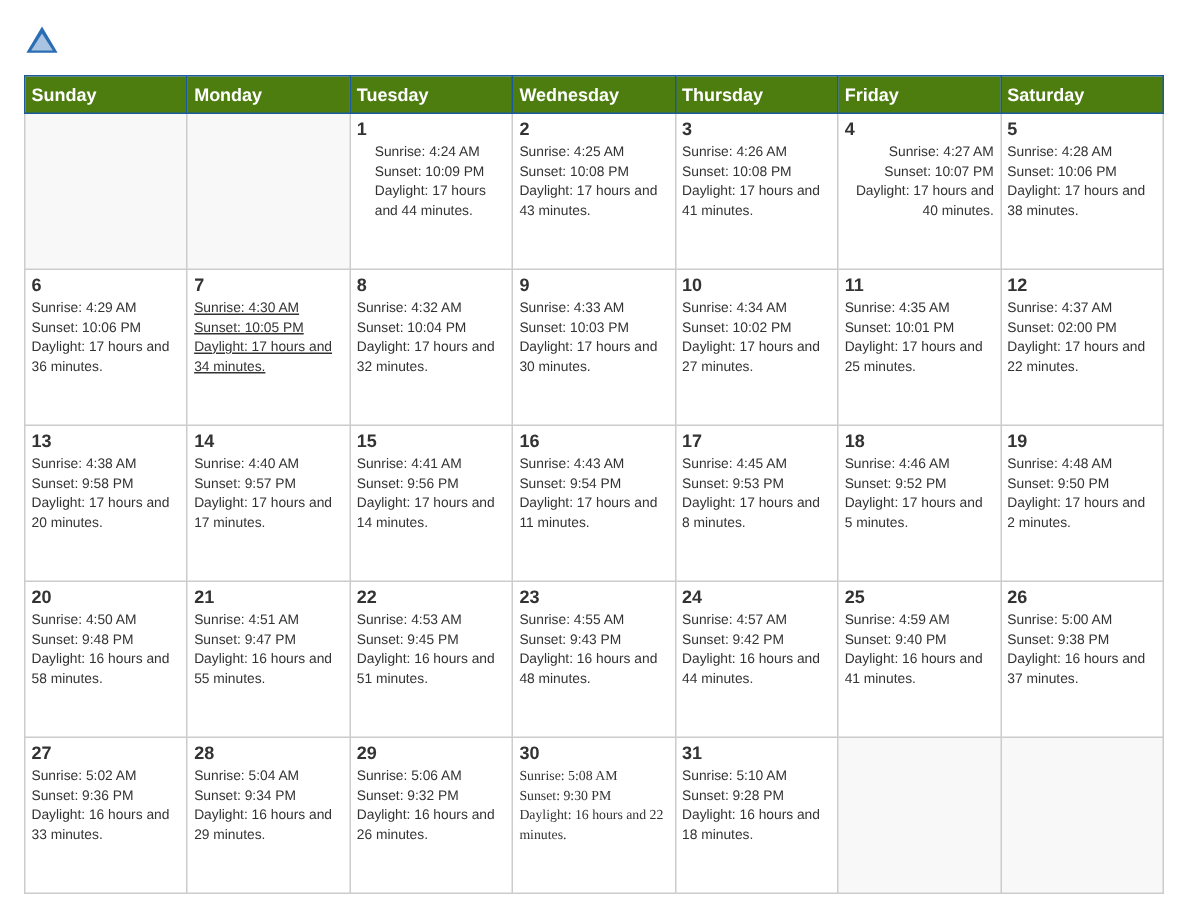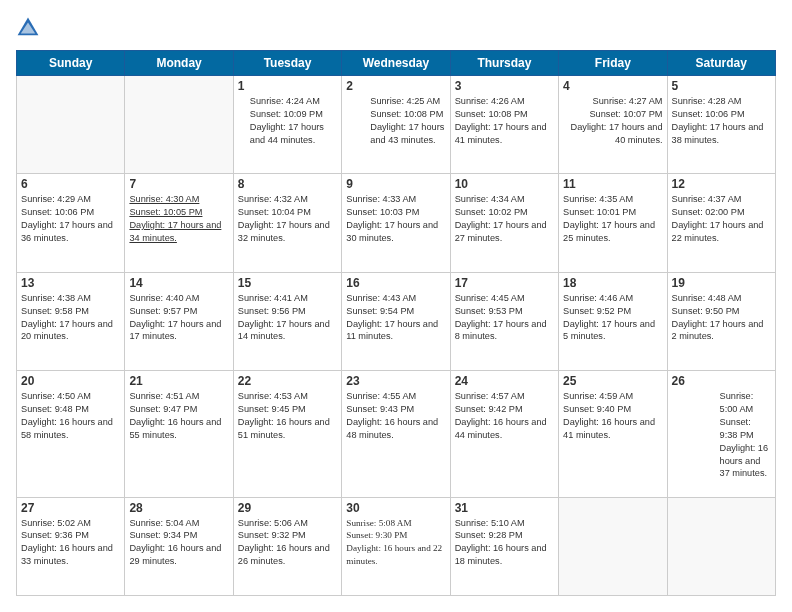--- a/index.html
+++ b/index.html
@@ -60,27 +60,27 @@
       color: #555;
     }
     .calendar {
       flex: 1;
       border: 1px solid #ccc;
       border-collapse: collapse;
       width: 100%;
       table-layout: fixed;
     }
     .calendar th {
-      background: #0369a1;
+      background: #4d7c0f;
       color: #fff;
       font-size: 12px;
       font-weight: bold;
       padding: 5px 4px;
       border: 1px solid #1a5a9a;
-      text-align: center;
+      text-align: left;
     }
     .calendar td {
       border: 1px solid #ccc;
       vertical-align: top;
       padding: 3px 4px;
       font-size: 9.5px;
       color: #333;
       background: #fff;
       height: 88px;
     }
@@ -139,21 +139,21 @@
           <td class="empty"></td>
           <td class="empty"></td>
           <td>
             <div class="day-num">1</div>
             <div class="cell-text" style="white-space: pre-line; margin-left: 12px;">Sunrise: 4:24 AM
 Sunset: 10:09 PM
 Daylight: 17 hours and 44 minutes.</div>
           </td>
           <td>
             <div class="day-num">2</div>
-            <div class="cell-text" style="white-space: pre-line; margin-left: 24px;">Sunrise: 4:25 AM
+            <div class="cell-text" style="white-space: pre-line;">Sunrise: 4:25 AM
 Sunset: 10:08 PM
 Daylight: 17 hours and 43 minutes.</div>
           </td>
           <td>
             <div class="day-num">3</div>
             <div class="cell-text" style="white-space: pre-line;">Sunrise: 4:26 AM
 Sunset: 10:08 PM
 Daylight: 17 hours and 41 minutes.</div>
           </td>
           <td>
@@ -289,21 +289,21 @@
 Daylight: 16 hours and 44 minutes.</div>
           </td>
           <td>
             <div class="day-num">25</div>
             <div class="cell-text" style="white-space: pre-line;">Sunrise: 4:59 AM
 Sunset: 9:40 PM
 Daylight: 16 hours and 41 minutes.</div>
           </td>
           <td>
             <div class="day-num">26</div>
-            <div class="cell-text" style="white-space: pre-line; margin-left: 48px;">Sunrise: 5:00 AM
+            <div class="cell-text" style="white-space: pre-line;">Sunrise: 5:00 AM
 Sunset: 9:38 PM
 Daylight: 16 hours and 37 minutes.</div>
           </td>
         </tr>
         <tr>
           <td>
             <div class="day-num">27</div>
             <div class="cell-text" style="white-space: pre-line;">Sunrise: 5:02 AM
 Sunset: 9:36 PM
 Daylight: 16 hours and 33 minutes.</div>

